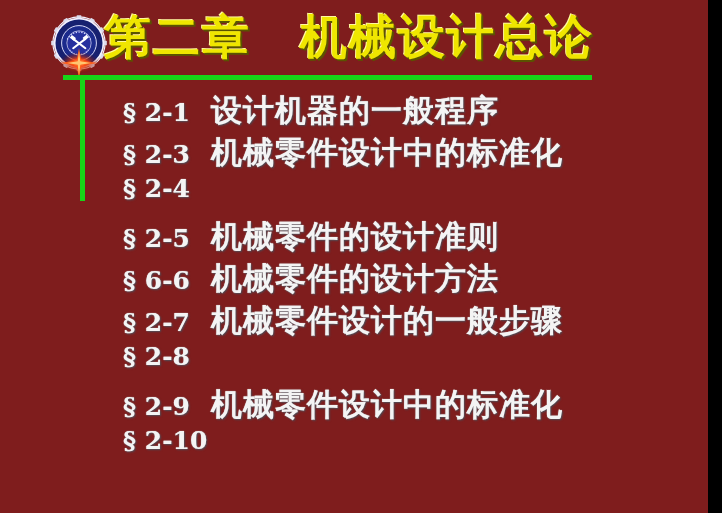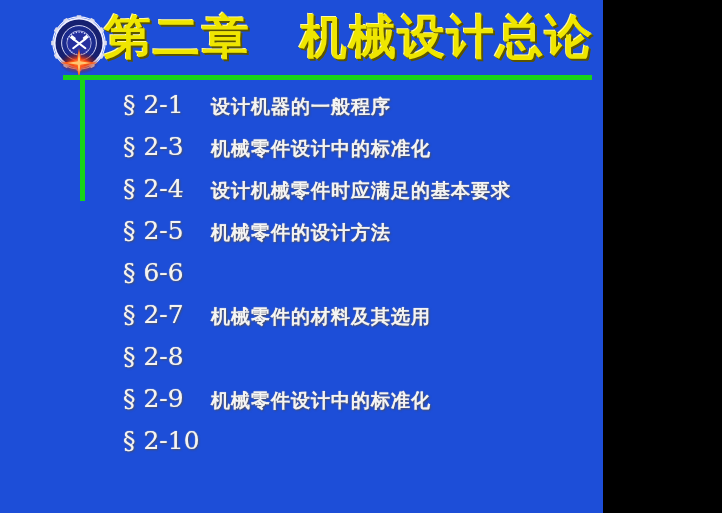--- a/index.html
+++ b/index.html
@@ -9,23 +9,23 @@
   }
   body {
     width: 722px;
     height: 513px;
     overflow: hidden;
     font-family: "DejaVu Sans", sans-serif;
   }
 
   #slide {
     position: relative;
-    width: 603px;
+    width: 708px;
     height: 513px;
-    background: #1d4ed8;
+    background: #7f1d1d;
     overflow: hidden;
   }
 
   
   .header {
     position: absolute;
     left: 0;
     top: 0;
     width: 722px;
     height: 82px;
@@ -97,29 +97,29 @@
     align-items: baseline;
     height: 42px;
     padding-left: 123px;
     color: #f4f4f4;
   }
   .toc-num {
     flex: 0 0 auto;
     width: 88px;
     font-family: "DejaVu Serif", "Liberation Serif", serif;
     font-size: 25px;
-    font-weight: normal;
+    font-weight: bold;
     white-space: pre;
     letter-spacing: 0px;
     text-shadow: 1px 1px 2px #4a4a55, 0 0 1px #ffffff;
   }
   .toc-text {
     flex: 0 1 auto;
     font-family: "DejaVu Serif", "Liberation Serif", serif;
-    font-size: 19px;
+    font-size: 31px;
     font-weight: bold;
     letter-spacing: 1px;
     white-space: pre;
     text-shadow: 1px 1px 2px #484852, 0 0 1px #ffffff;
   }
 </style>
 </head>
 <body>
 
 <div id="slide">
@@ -190,32 +190,32 @@
       <div class="toc-item">
         <span class="toc-num">§ 2-1</span>
         <span class="toc-text">设计机器的一般程序</span>
       </div>
       <div class="toc-item">
         <span class="toc-num">§ 2-3</span>
         <span class="toc-text">机械零件设计中的标准化</span>
       </div>
       <div class="toc-item">
         <span class="toc-num">§ 2-4</span>
-        <span class="toc-text">设计机械零件时应满足的基本要求</span>
       </div>
       <div class="toc-item">
         <span class="toc-num">§ 2-5</span>
+        <span class="toc-text">机械零件的设计准则</span>
+      </div>
+      <div class="toc-item">
+        <span class="toc-num">§ 6-6</span>
         <span class="toc-text">机械零件的设计方法</span>
       </div>
       <div class="toc-item">
-        <span class="toc-num">§ 6-6</span>
-      </div>
-      <div class="toc-item">
         <span class="toc-num">§ 2-7</span>
-        <span class="toc-text">机械零件的材料及其选用</span>
+        <span class="toc-text">机械零件设计的一般步骤</span>
       </div>
       <div class="toc-item">
         <span class="toc-num">§ 2-8</span>
       </div>
       <div class="toc-item">
         <span class="toc-num">§ 2-9</span>
         <span class="toc-text">机械零件设计中的标准化</span>
       </div>
       <div class="toc-item">
         <span class="toc-num">§ 2-10</span>

